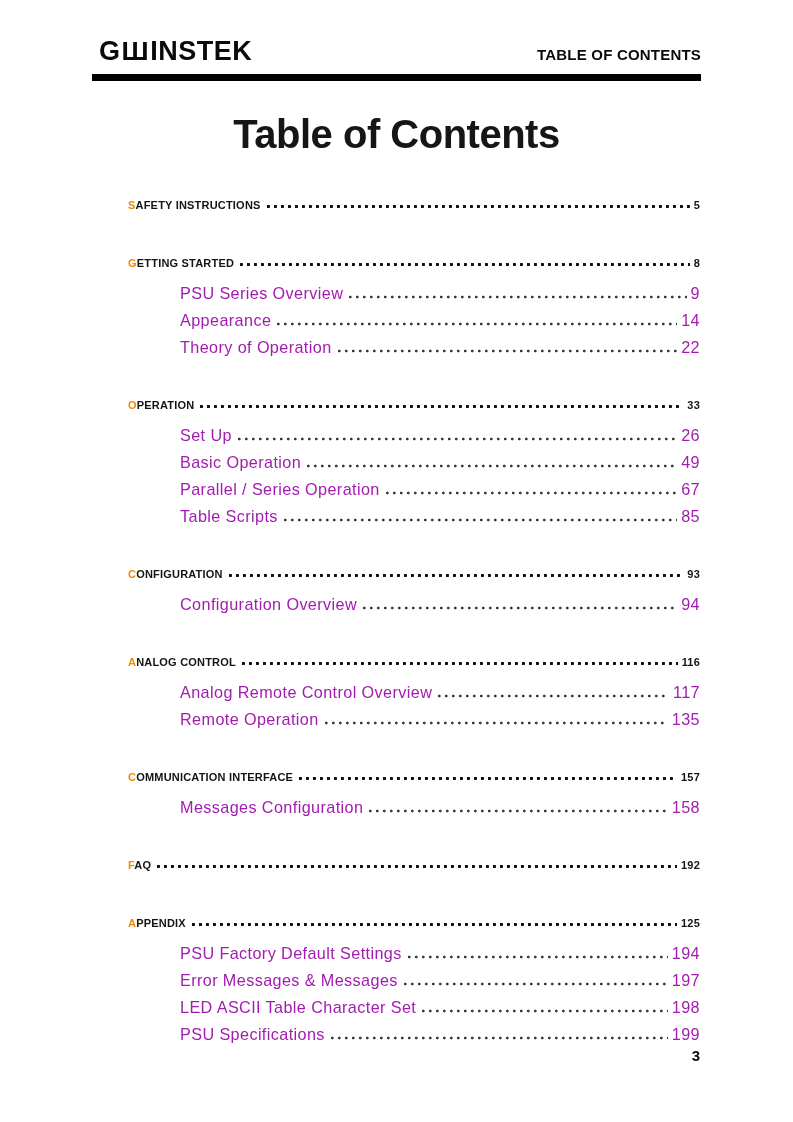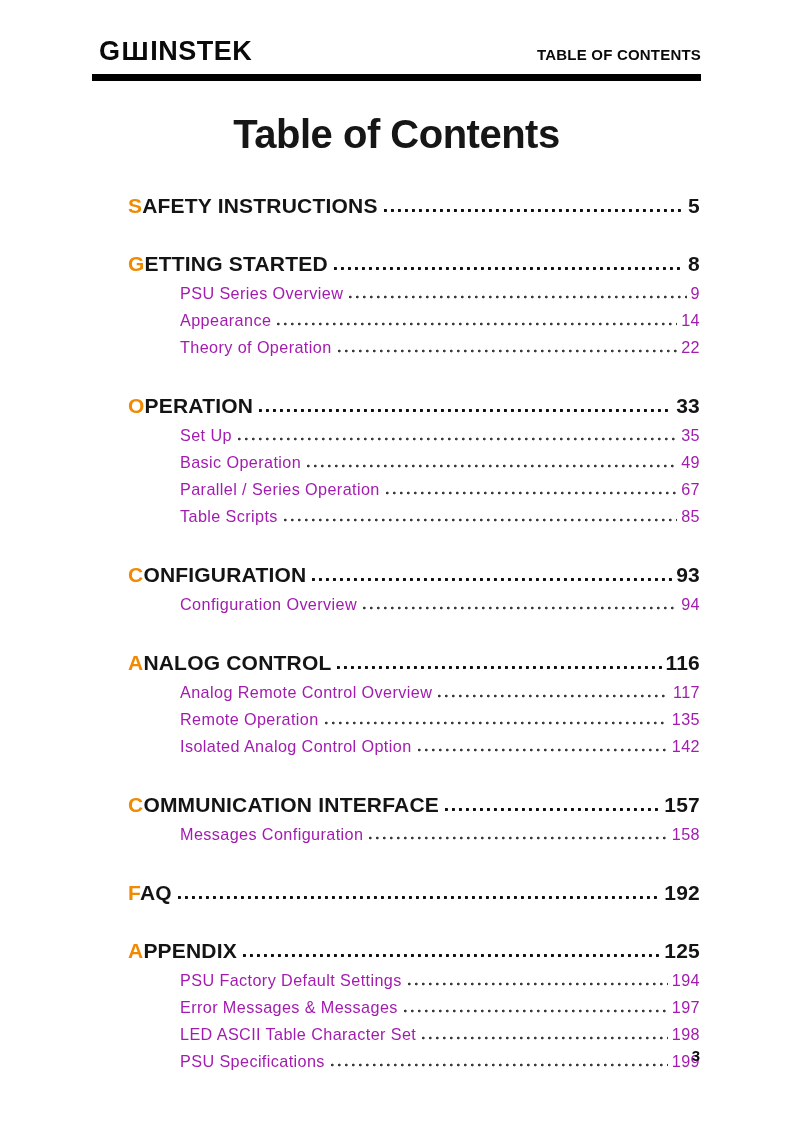--- a/index.html
+++ b/index.html
@@ -78,21 +78,21 @@
   }
   .group + .group { margin-top: 31px; }
 
   .row {
     display: flex;
     align-items: baseline;
     line-height: 27px;
     cursor: default;
   }
   .section-row {
-    font-size: 21px;
+    font-size: 11px;
     font-weight: bold;
     color: #141414;
     letter-spacing: 0.2px;
     margin-bottom: 3px;
   }
   .sub-row {
     font-size: 16.2px;
     font-weight: normal;
     color: #a21caf;
     letter-spacing: 0.4px;
@@ -173,21 +173,21 @@
       </div>
       <div class="group">
         <div class="row section-row">
           <span class="label"><span class="accent">O</span>PERATION</span>
           <span class="leader"></span>
           <span class="page-num">33</span>
         </div>
         <div class="row sub-row">
           <span class="label">Set Up</span>
           <span class="leader"></span>
-          <span class="page-num">35</span>
+          <span class="page-num">26</span>
         </div>
         <div class="row sub-row">
           <span class="label">Basic Operation</span>
           <span class="leader"></span>
           <span class="page-num">49</span>
         </div>
         <div class="row sub-row">
           <span class="label">Parallel / Series Operation</span>
           <span class="leader"></span>
           <span class="page-num">67</span>
@@ -219,25 +219,20 @@
         <div class="row sub-row">
           <span class="label">Analog Remote Control Overview</span>
           <span class="leader"></span>
           <span class="page-num">117</span>
         </div>
         <div class="row sub-row">
           <span class="label">Remote Operation</span>
           <span class="leader"></span>
           <span class="page-num">135</span>
         </div>
-        <div class="row sub-row">
-          <span class="label">Isolated Analog Control Option</span>
-          <span class="leader"></span>
-          <span class="page-num">142</span>
-        </div>
       </div>
       <div class="group">
         <div class="row section-row">
           <span class="label"><span class="accent">C</span>OMMUNICATION INTERFACE</span>
           <span class="leader"></span>
           <span class="page-num">157</span>
         </div>
         <div class="row sub-row">
           <span class="label">Messages Configuration</span>
           <span class="leader"></span>

